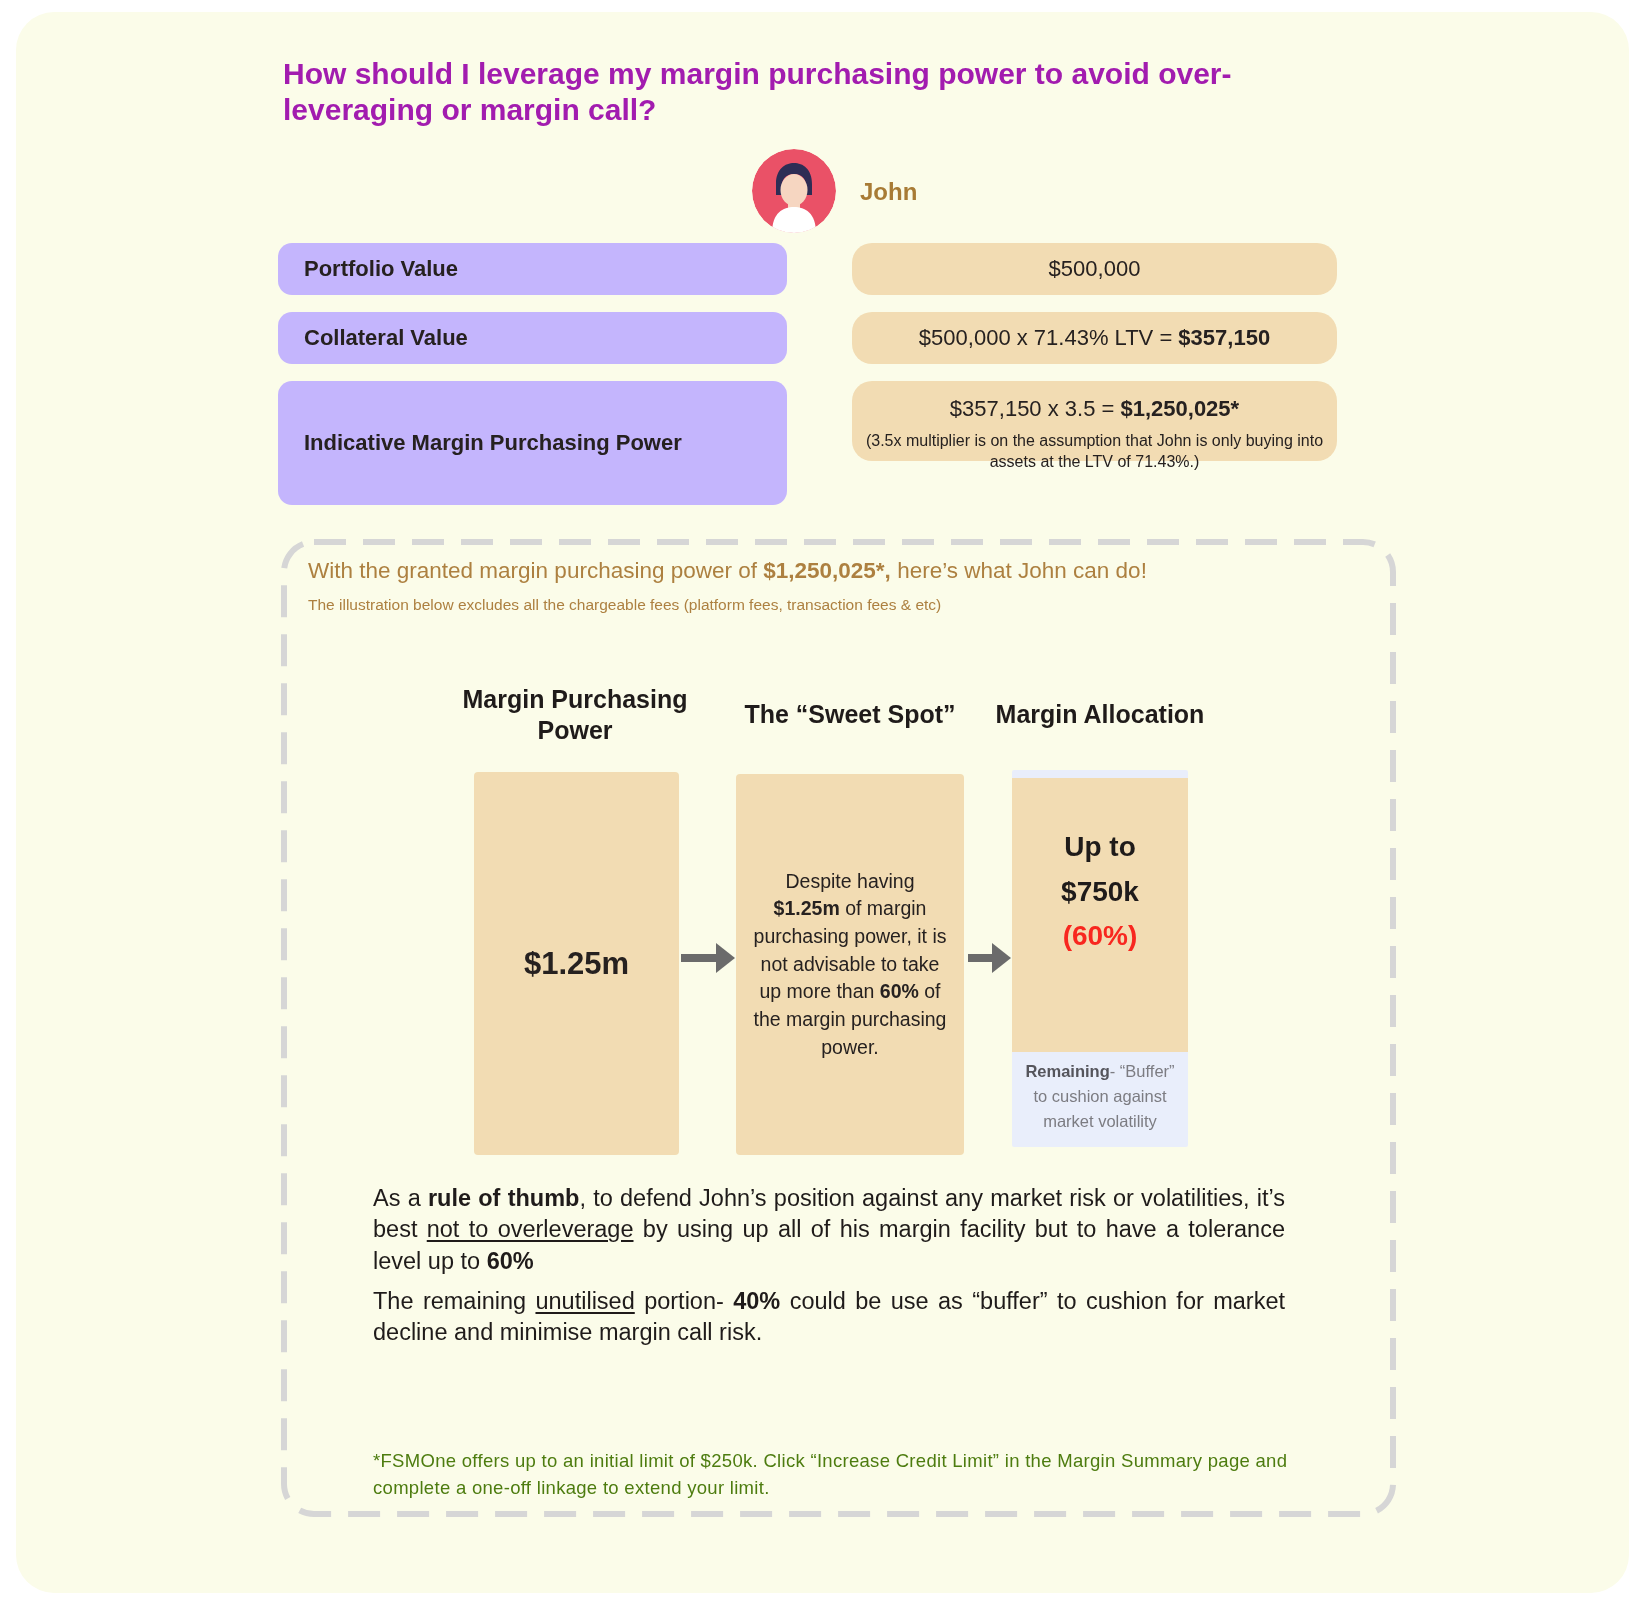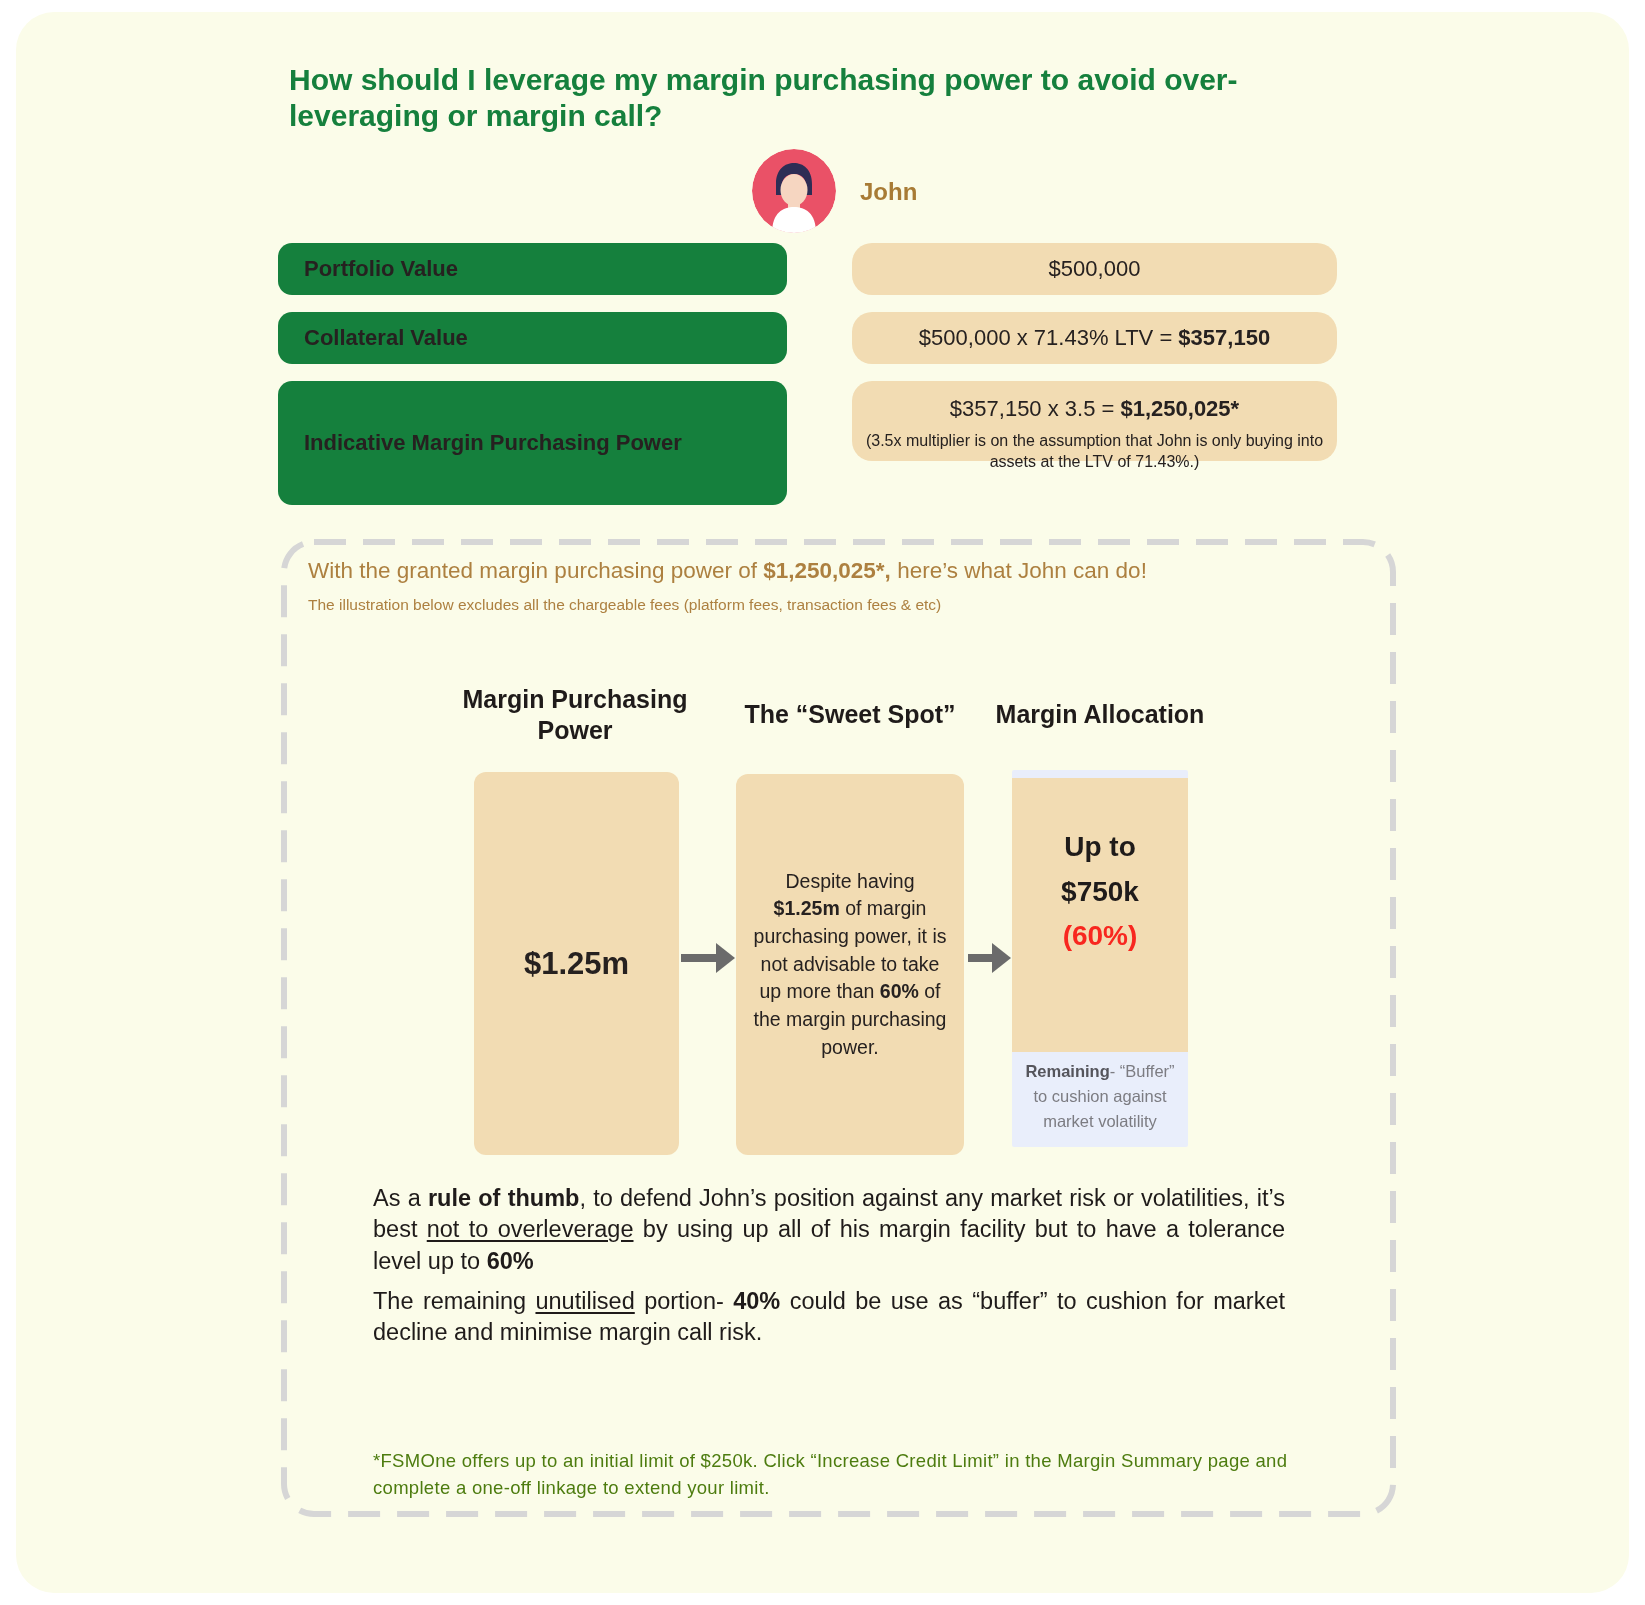--- a/index.html
+++ b/index.html
@@ -1,49 +1,49 @@
 <!DOCTYPE html>
 <html><head>
 <meta charset="utf-8">
 <style>
   html,body{margin:0;padding:0;background:#ffffff;}
   .canvas{position:relative;width:1645px;height:1605px;background:#ffffff;overflow:hidden;
           font-family:"Liberation Sans",sans-serif;color:#262120;}
   .sheet{position:absolute;left:16px;top:12px;width:1613px;height:1581px;background:#fbfce9;border-radius:38px;}
 
-  .title{position:absolute;left:283px;top:56px;width:1030px;margin:6px;font-size:30px;line-height:1.2;
-         font-weight:700;color:#15803d;}
+  .title{position:absolute;left:283px;top:56px;width:1030px;margin:0;font-size:30px;line-height:1.2;
+         font-weight:700;color:#a21caf;}
 
   .avatar{position:absolute;left:752px;top:149px;width:84px;height:84px;}
   .person-name{position:absolute;left:860px;top:178px;font-size:24px;font-weight:700;color:#a87b35;}
 
   .rows{position:absolute;left:278px;top:243px;width:1059px;}
   .info-row{display:flex;justify-content:space-between;align-items:flex-start;margin-bottom:17px;}
-  .label-box{width:509px;background:#15803d;border-radius:14px;display:flex;align-items:center;
+  .label-box{width:509px;background:#c4b5fd;border-radius:14px;display:flex;align-items:center;
              padding-left:26px;box-sizing:border-box;font-weight:700;font-size:22px;color:#262120;}
   .value-box{width:485px;background:#f2dcb3;border-radius:20px;display:flex;flex-direction:column;
              align-items:center;justify-content:center;font-size:22px;box-sizing:border-box;text-align:center;}
   .h-std{height:52px;}
   .label-tall{height:124px;}
   .value-tall{height:80px;justify-content:flex-start;padding-top:15px;}
   .bold{font-weight:700;}
   .row-note{font-size:16px;line-height:1.3;margin-top:9px;width:96%;font-weight:400;}
 
   .dashed-panel{position:absolute;left:280px;top:538px;width:1117px;height:980px;}
   .dash-svg{position:absolute;left:0;top:0;}
   .panel-heading{position:absolute;left:28px;top:20px;font-size:22.5px;color:#ad8040;white-space:nowrap;}
   .panel-subnote{position:absolute;left:28px;top:58px;font-size:15.5px;color:#ad8040;}
 
   .col-header{position:absolute;top:146px;width:280px;text-align:center;font-weight:700;font-size:25px;
               line-height:1.22;color:#1f1b1a;}
   .ch-1{left:155px;}
   .ch-2{left:430px;padding-top:15px;}
   .ch-3{left:680px;padding-top:15px;}
 
-  .flow-box{position:absolute;background:#f2dcb3;border-radius:12px;}
+  .flow-box{position:absolute;background:#f2dcb3;border-radius:4px;}
   .box-mpp{left:194px;top:234px;width:205px;height:383px;display:flex;align-items:center;justify-content:center;}
   .mpp-amount{font-size:31px;font-weight:700;}
   .box-sweet{left:456px;top:236px;width:228px;height:381px;display:flex;align-items:center;justify-content:center;
              text-align:center;font-size:19.5px;line-height:1.42;padding:0 14px;box-sizing:border-box;}
 
   .arrow{position:absolute;top:416px;height:8px;background:#6b6b6b;}
   .arrow::after{content:"";position:absolute;right:-18px;top:-11px;width:0;height:0;
                 border-left:19px solid #6b6b6b;border-top:15px solid transparent;border-bottom:15px solid transparent;}
   .arrow-1{left:401px;width:36px;}
   .arrow-2{left:688px;width:25px;}

